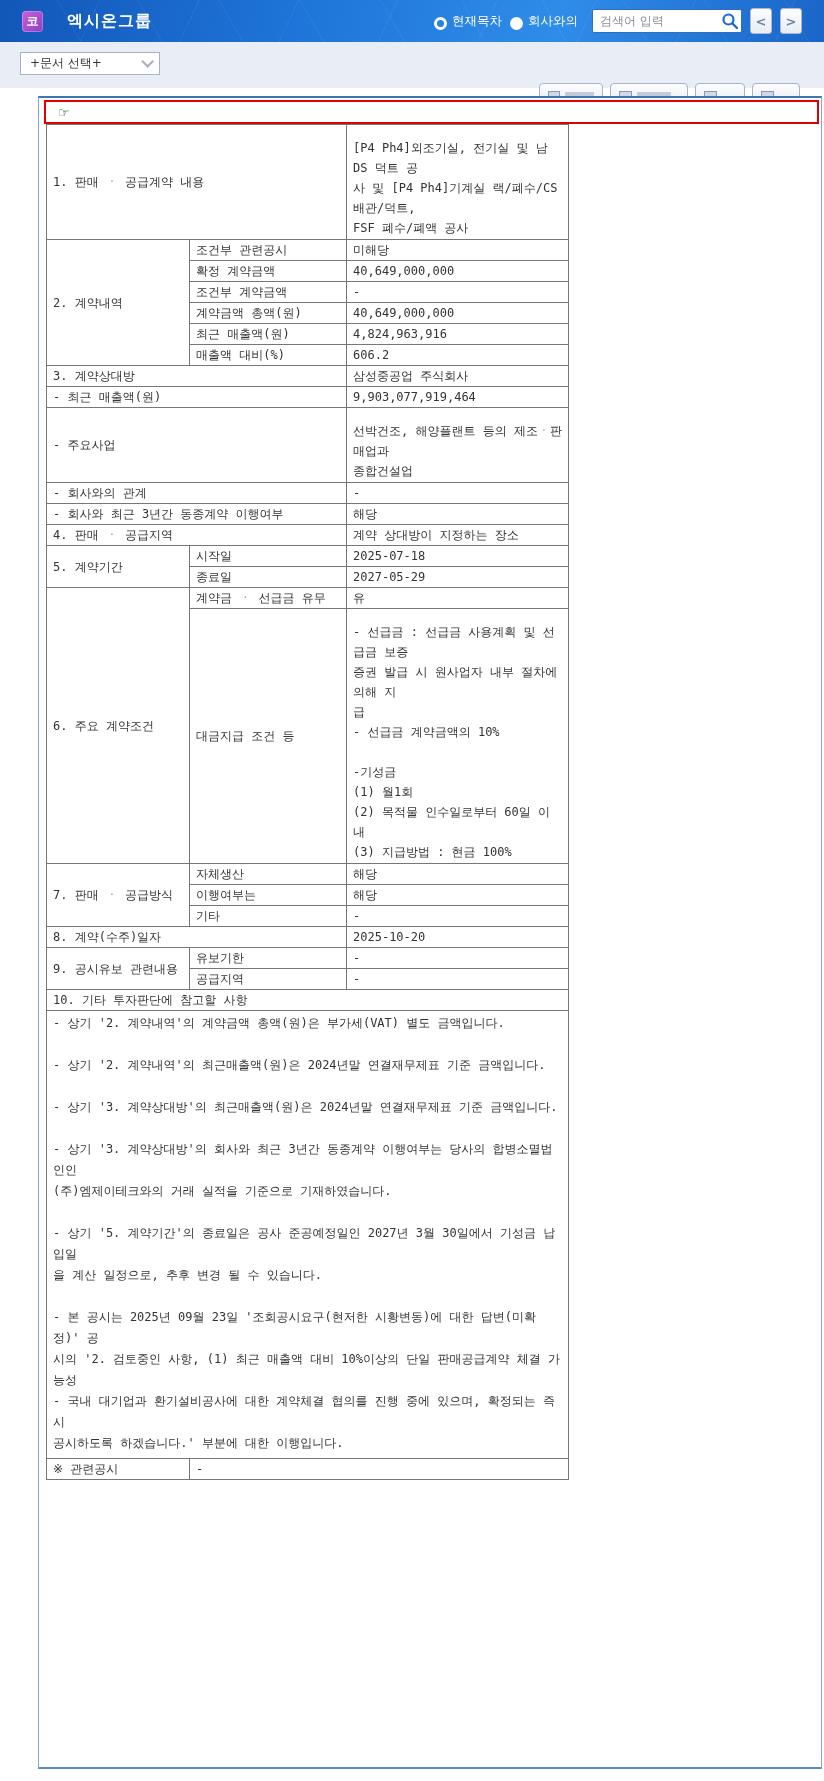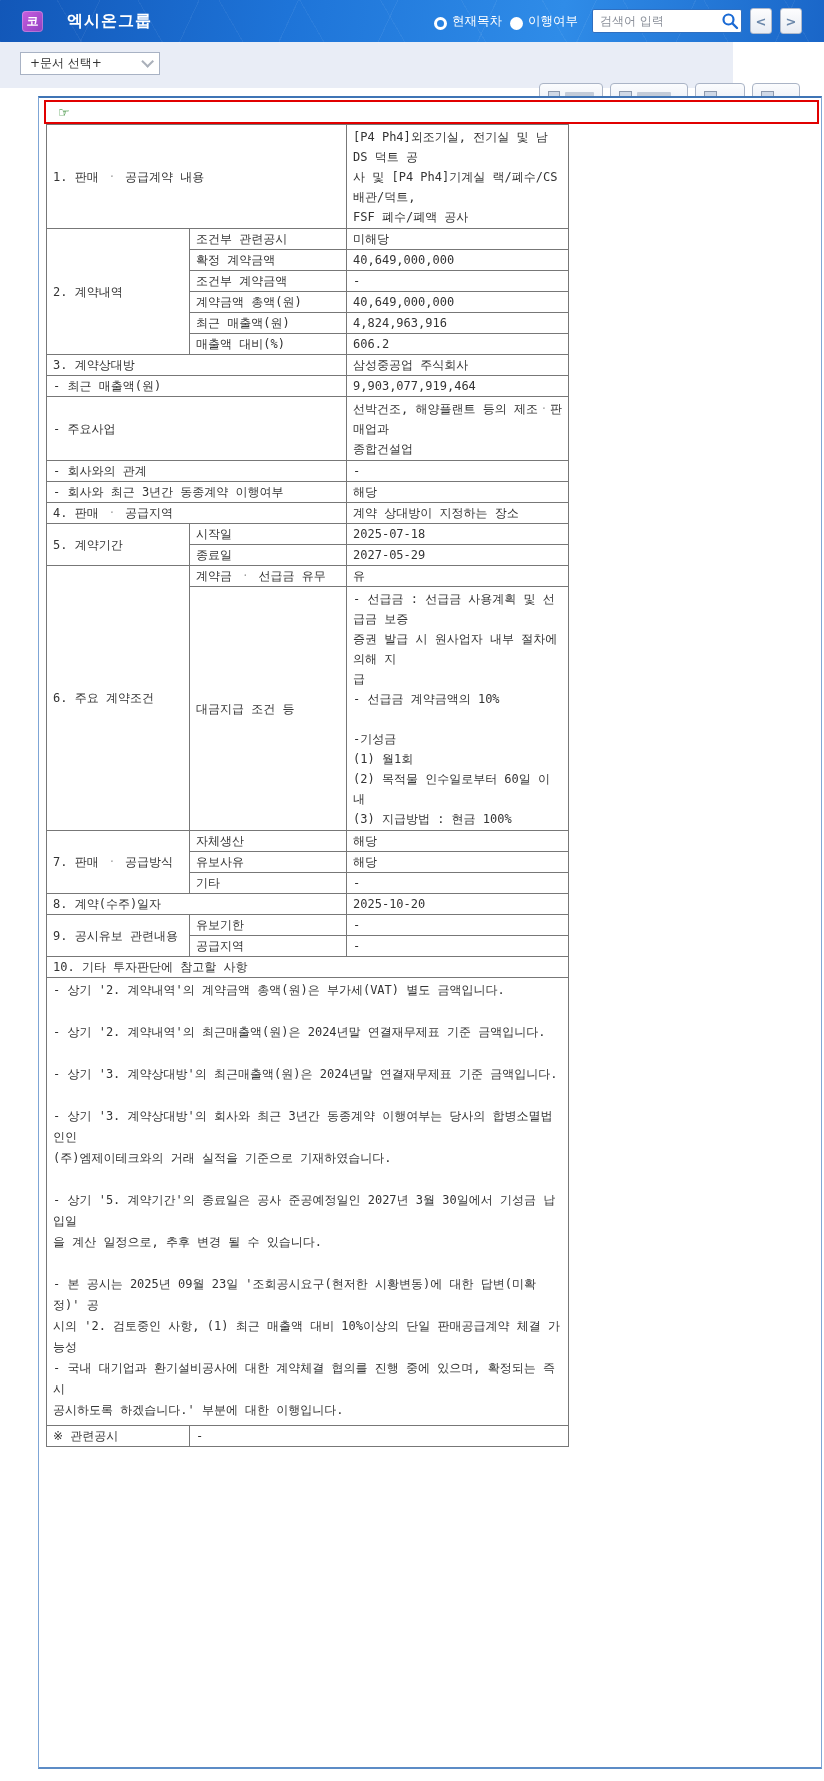--- a/index.html
+++ b/index.html
@@ -27,21 +27,21 @@
   .search-box input { width:150px; height:24px; border:1px solid #2f6fc0; border-radius:2px;
     padding:0 24px 0 7px; font-size:12px; color:#4d7c0f; font-family:"DejaVu Sans", sans-serif; outline:none; }
   .search-box input::placeholder { color:#8a8f99; }
   .search-icon { position:absolute; right:3px; top:3px; width:18px; height:18px; cursor:pointer; }
   .nav-btn { width:22px; height:26px; border:1px solid #aeb9cc; border-radius:3px;
     background:linear-gradient(#fdfdfe,#e8ecf3); color:#6b87aa; font-size:13px; font-weight:bold;
     display:flex; align-items:center; justify-content:center; cursor:pointer;
     font-family:"DejaVu Sans", sans-serif; }
 
   
-  .toolbar-strip { position:absolute; left:0; top:42px; width:733px; height:46px; background:#e9edf6; }
+  .toolbar-strip { position:absolute; left:0; top:42px; width:824px; height:46px; background:#e9edf6; }
   .doc-select { position:absolute; left:20px; top:10px; width:140px; height:23px; background:#fff;
     border:1px solid #a8b2c4; display:flex; align-items:center; justify-content:space-between;
     padding:0 9px; font-size:12px; color:#333; cursor:pointer; }
   .chev-down { width:9px; height:9px; border-right:2px solid #aab0ba; border-bottom:2px solid #aab0ba;
     transform:rotate(45deg) translateY(-3px); display:inline-block; }
 
   
   .clipped-buttons { position:absolute; top:83px; right:24px; display:flex; gap:7px; z-index:1; }
   .clip-btn { height:24px; border:1px solid #aab4c6; border-radius:4px; background:linear-gradient(#fbfcfe,#e9edf4);
     display:flex; align-items:center; gap:5px; padding:0 8px; cursor:pointer; }
@@ -61,37 +61,37 @@
 
   .doc-title { font-size:17px; font-weight:bold; color:#000; letter-spacing:1.5px;
     margin:11px 0 10px 13px; }
 
   
   table.disclosure { border-collapse:collapse; table-layout:fixed; width:522px; margin-left:7px;
     font-family:"DejaVu Sans Mono","DejaVu Sans", monospace; font-size:12px; color:#333; }
   .disclosure col.ca { width:143px; } .disclosure col.cb { width:157px; } .disclosure col.cc { width:222px; }
   .disclosure td { border:1px solid #777; padding:0 6px; height:21px; line-height:20px;
     vertical-align:middle; overflow:hidden; }
-  .disclosure td.ml { white-space:pre-line; vertical-align:top; padding-top:2px; padding-bottom:1px; }
+  .disclosure td.ml { white-space:pre-line; vertical-align:top; padding-top:13px; padding-bottom:1px; }
   .disclosure td.notes { white-space:pre-line; vertical-align:top; padding:2px 6px 4px 6px; line-height:21px; }
 </style>
 </head>
 <body>
 
 <div class="app-header">
   <span class="badge">코</span>
   <span class="company">엑시온그룹</span>
   <div class="header-right">
     <span class="radio-row">
       <span class="radio-dot ring"></span>
       <span>현재목차</span>
     </span>
     <span class="radio-row">
       <span class="radio-dot solid"></span>
-      <span>이행여부</span>
+      <span>회사와의</span>
     </span>
     <span class="search-box">
       <input type="text" placeholder="검색어 입력" style="">
       <span class="search-icon">
         <svg width="18" height="18" viewBox="0 0 18 18">
           <circle cx="7.5" cy="7.5" r="5" fill="none" stroke="#1a6ad4" stroke-width="2.2"></circle>
           <line x1="11.5" y1="11.5" x2="16" y2="16" stroke="#1a6ad4" stroke-width="2.4" stroke-linecap="round"></line>
         </svg>
       </span>
     </span>
@@ -225,21 +225,21 @@
 (2) 목적물 인수일로부터 60일 이내
 (3) 지급방법 : 현금 100%</td>
     </tr>
 
     <tr>
       <td rowspan="3">7. 판매 ㆍ 공급방식</td>
       <td>자체생산</td>
       <td>해당</td>
     </tr>
     <tr>
-      <td>유보사유</td>
+      <td>이행여부는</td>
       <td>해당</td>
     </tr>
     <tr>
       <td>기타</td>
       <td>-</td>
     </tr>
 
     <tr>
       <td colspan="2">8. 계약(수주)일자</td>
       <td>2025-10-20</td>

